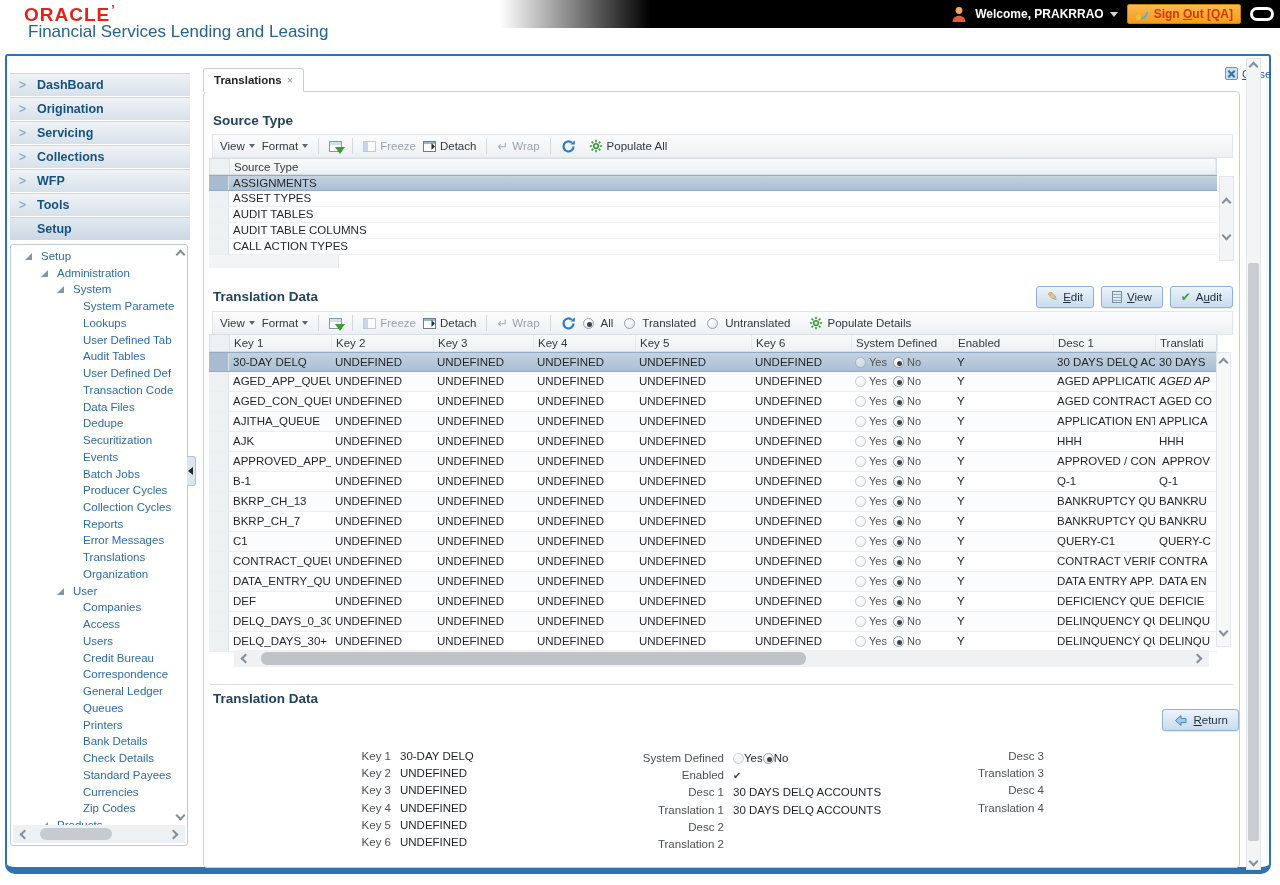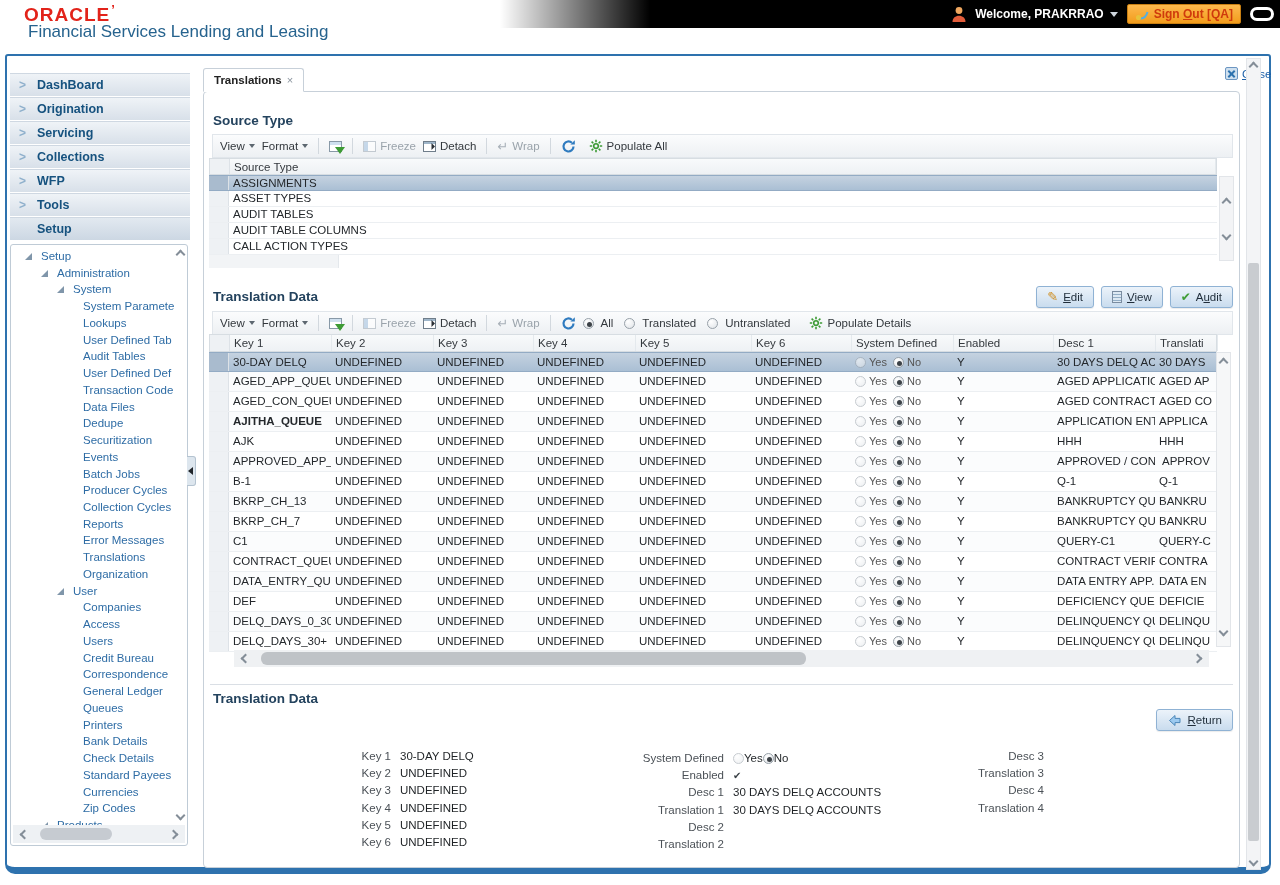--- a/index.html
+++ b/index.html
@@ -372,38 +372,38 @@
           <span class="gut"></span>
           <span class="cell" style="width: 102px;">AGED_APP_QUEUE</span>
           <span class="cell" style="width: 102px;">UNDEFINED</span>
           <span class="cell" style="width: 100px;">UNDEFINED</span>
           <span class="cell" style="width: 102px;">UNDEFINED</span>
           <span class="cell" style="width: 116px;">UNDEFINED</span>
           <span class="cell" style="width: 100px;">UNDEFINED</span>
           <span class="cell" style="width: 102px;"><span class="radio dim"></span><span class="rlab2">Yes</span><span class="radio sel2"></span><span class="rlab2">No</span></span>
           <span class="cell" style="width: 100px;">Y</span>
           <span class="cell" style="width: 102px;">AGED APPLICATIO...</span>
-          <span class="cell" style="width: 62px;">AGED AP</span>
+          <span class="cell" style="width: 62px; font-style: italic;">AGED AP</span>
         </div>
         <div class="trow">
           <span class="gut"></span>
           <span class="cell" style="width: 102px;">AGED_CON_QUEUE</span>
           <span class="cell" style="width: 102px;">UNDEFINED</span>
           <span class="cell" style="width: 100px;">UNDEFINED</span>
           <span class="cell" style="width: 102px;">UNDEFINED</span>
           <span class="cell" style="width: 116px;">UNDEFINED</span>
           <span class="cell" style="width: 100px;">UNDEFINED</span>
           <span class="cell" style="width: 102px;"><span class="radio dim"></span><span class="rlab2">Yes</span><span class="radio sel2"></span><span class="rlab2">No</span></span>
           <span class="cell" style="width: 100px;">Y</span>
           <span class="cell" style="width: 102px;">AGED CONTRACT...</span>
           <span class="cell" style="width: 62px;">AGED CO</span>
         </div>
         <div class="trow">
           <span class="gut"></span>
-          <span class="cell" style="width: 102px; font-weight: bold;">AJITHA_QUEUE</span>
+          <span class="cell" style="width: 102px;">AJITHA_QUEUE</span>
           <span class="cell" style="width: 102px;">UNDEFINED</span>
           <span class="cell" style="width: 100px;">UNDEFINED</span>
           <span class="cell" style="width: 102px;">UNDEFINED</span>
           <span class="cell" style="width: 116px;">UNDEFINED</span>
           <span class="cell" style="width: 100px;">UNDEFINED</span>
           <span class="cell" style="width: 102px;"><span class="radio dim"></span><span class="rlab2">Yes</span><span class="radio sel2"></span><span class="rlab2">No</span></span>
           <span class="cell" style="width: 100px;">Y</span>
           <span class="cell" style="width: 102px;">APPLICATION ENT...</span>
           <span class="cell" style="width: 62px;">APPLICA</span>
         </div>
@@ -557,21 +557,21 @@
     <span class="chev down" style="position:absolute;left:3px;top:275px"></span>
   </div>
   <div class="hscroll" style="left:30px;top:558px;width:975px">
     <span class="chev left"></span>
     <span class="hthumb" style="width:545px;margin-left:4px;margin-right:auto"></span>
     <span class="chev right"></span>
   </div>
 
   <div class="sepline" style="left:6px;right:6px;top:592px"></div>
   <div class="sec-title" style="left:9px;top:599px">Translation Data</div>
-  <span class="btn" style="position:absolute;right:6px;top:617px">
+  <span class="btn" style="position:absolute;right:0;top:617px">
     <svg width="15" height="13">
         <path d="M8 1.5 L2.5 6.5 L8 11.5 V8.6 H13 V4.4 H8 Z" fill="#9ccaf0" stroke="#4a86b8" stroke-width="1"></path>
       </svg>
     <span><u>R</u>eturn</span>
   </span>
   <div class="abs" id="detail-left" style="left:0;top:656px">
       <div class="frow">
         <span class="flabel" style="width: 187px;">Key 1</span>
         <span class="fvalue">30-DAY DELQ</span>
       </div>

